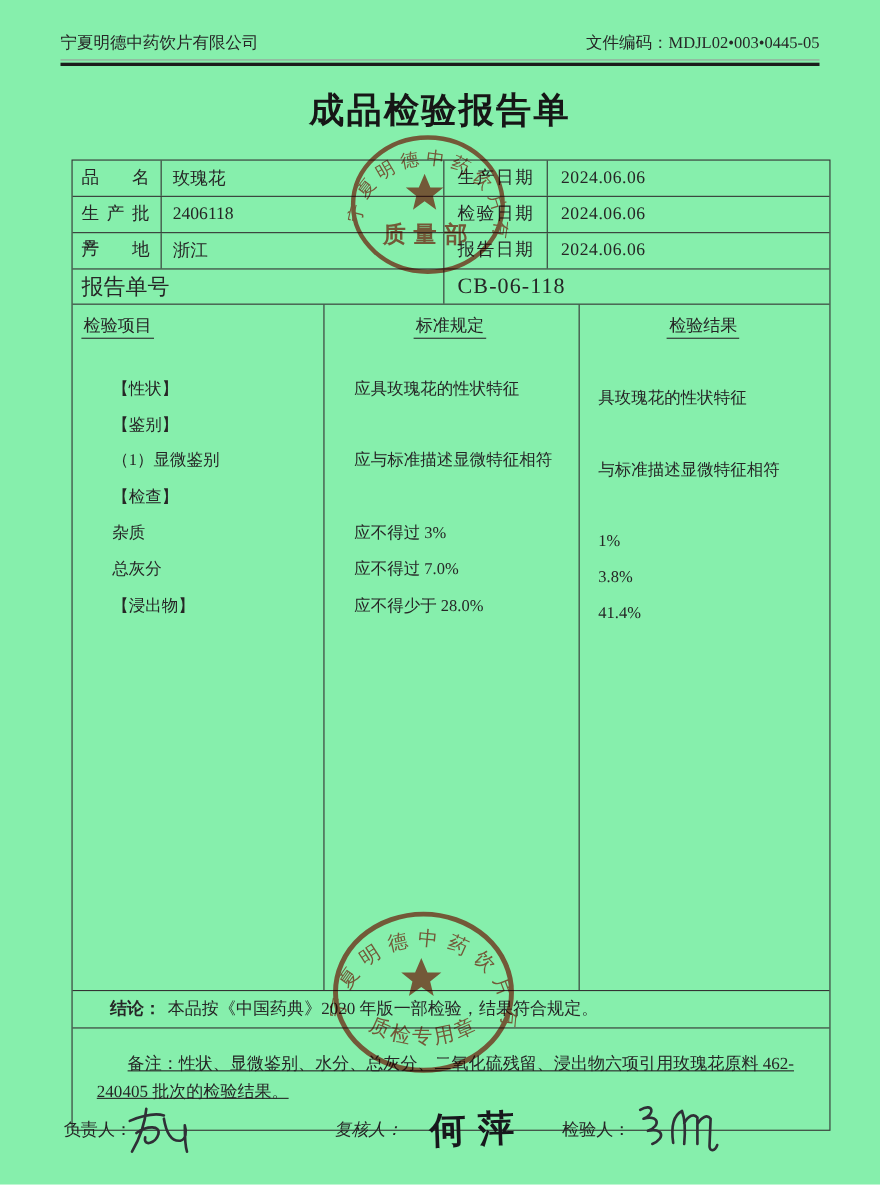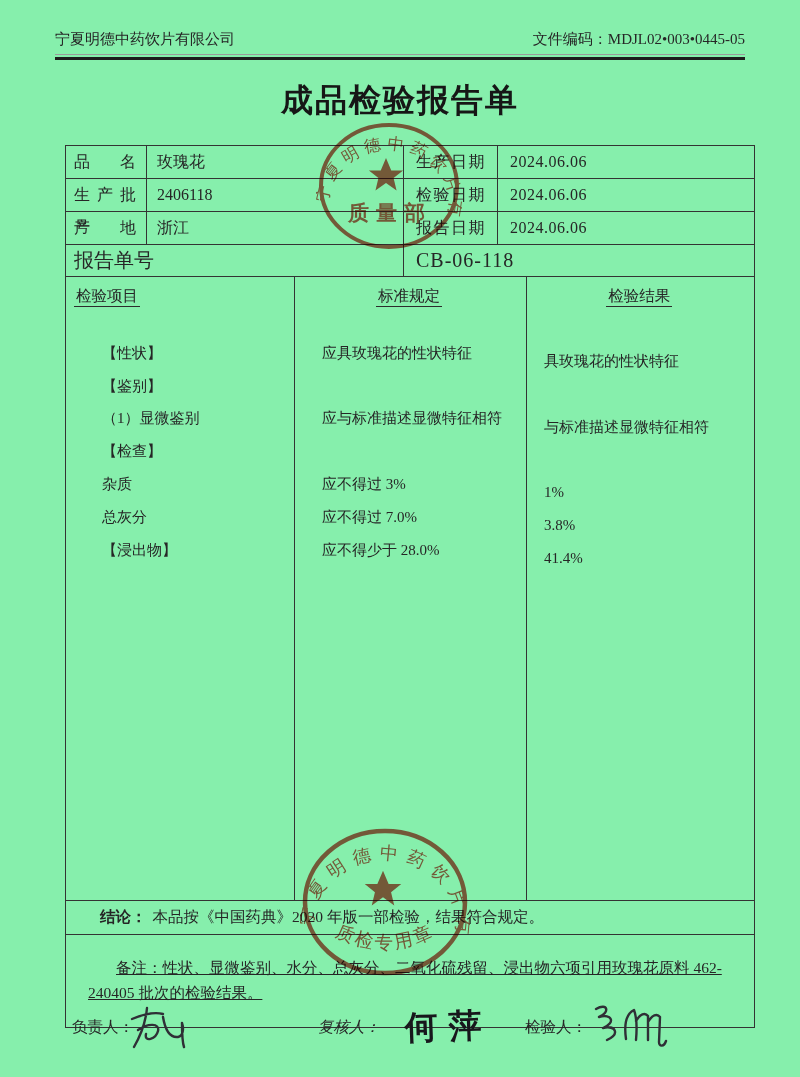--- a/index.html
+++ b/index.html
@@ -39,21 +39,21 @@
   .sc0 { width:228px; padding-left:8px;margin-left:28px; }
   .sc1 { width:232px; padding-left:10px; }
   .sc2 { width:230px; padding-left:10px;margin-top:16px; }
 
   .concl { border-top:1px solid #333; height:34px; display:flex; align-items:center; font-size:15.5px; padding-left:34px; }
   .concl .lbl { font-weight:bold; margin-right:6px; }
   .note { border-top:1px solid #333; min-height:52px; font-size:15.5px; padding:4px 4px 6px 6px; line-height:25px; }
   .note p { margin:16px; text-indent:28px;text-decoration:underline; }
 
   
-  .sigs { position:absolute; top:1005px; left:70px; width:690px; height:62px; font-size:15.5px; }
+  .sigs { position:absolute; top:1005px; left:56px; width:690px; height:62px; font-size:15.5px; }
   .sig-label { position:absolute; top:12px; }
   .sl-resp { left:2px; } .sl-rev { left:248px;font-style:italic; } .sl-insp { left:455px; }
   .sig-svg { position:absolute; }
   .sv-resp { left:56px;  top:-2px; }
   .sv-rev  { left:333px; top:-4px; }
   .sv-insp { left:516px; top:-6px; }
   .sig-stroke { fill:none; stroke:#2f2f36; stroke-width:2.4; stroke-linecap:round; stroke-linejoin:round; }
 
   
   .stamp { position:absolute; opacity:0.82; mix-blend-mode:multiply; }

